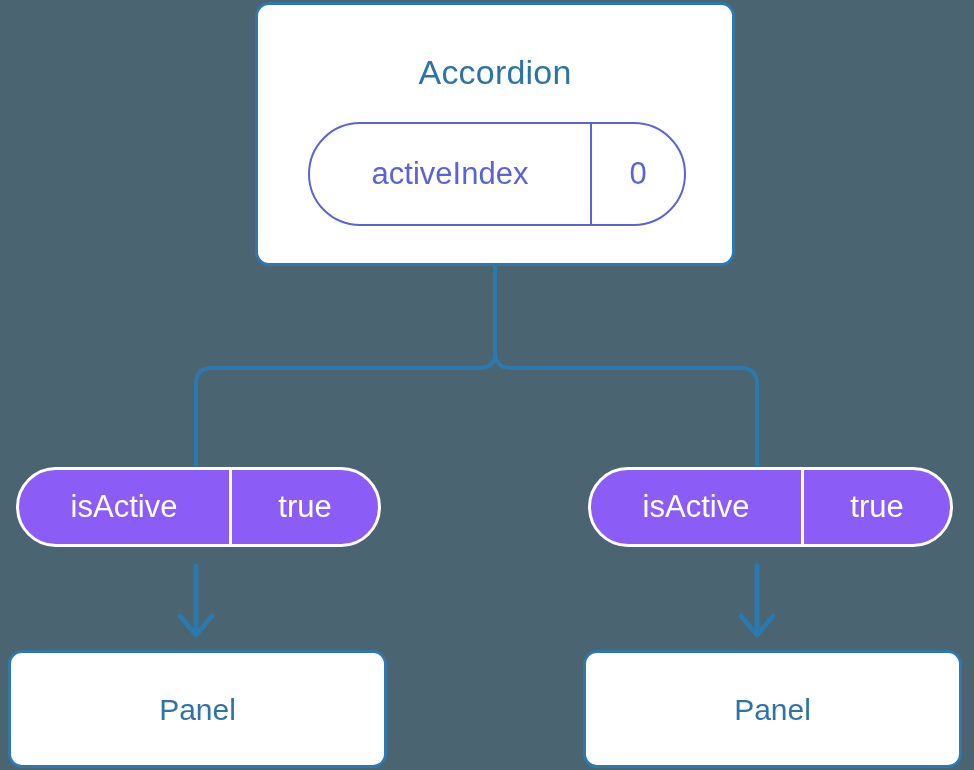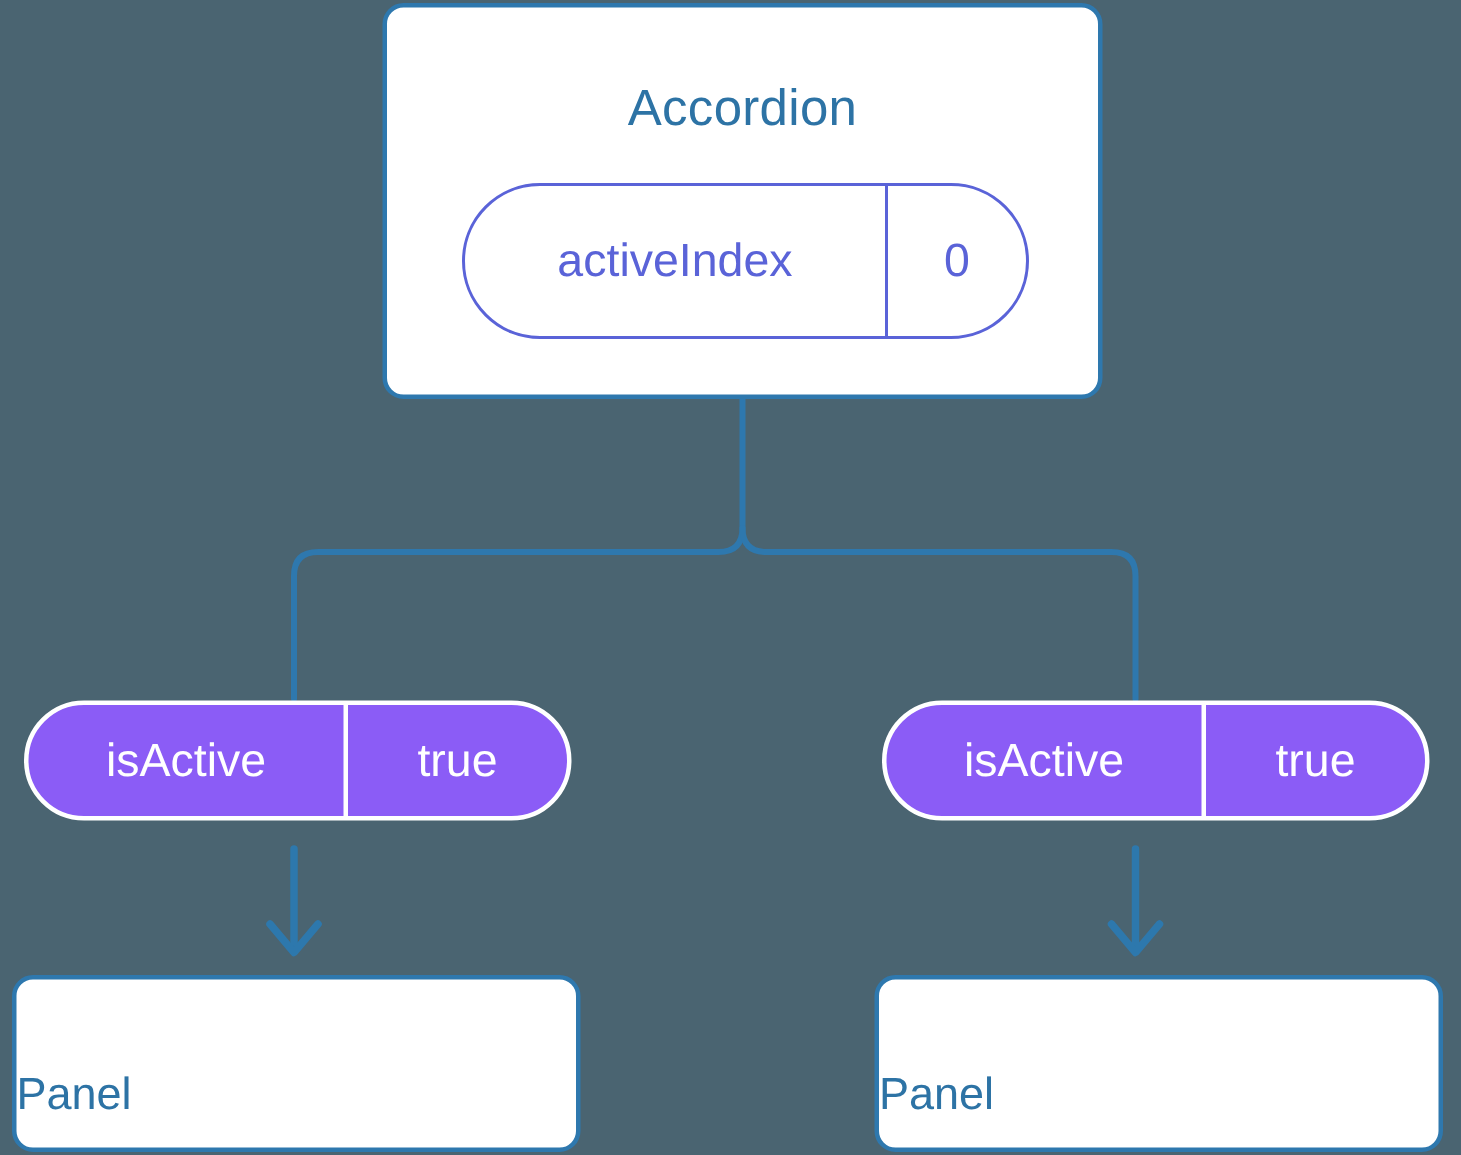--- a/index.html
+++ b/index.html
@@ -139,23 +139,23 @@
     left: 583px;
     top: 650px;
     width: 379px;
     height: 118px;
   }
   .panel-label {
     position: absolute;
     left: 0;
     right: 0;
     top: 40px;
+    text-align: center;
     color: #2d73a5;
     font-size: 30px;
-    margin-top: 20px;
   }
 </style>
 </head>
 <body>
 
 <div id="stage">
 
   <svg id="connectors" viewBox="0 0 974 770" width="974" height="770" fill="none" xmlns="http://www.w3.org/2000/svg">
 
     <path d="M 495 266

